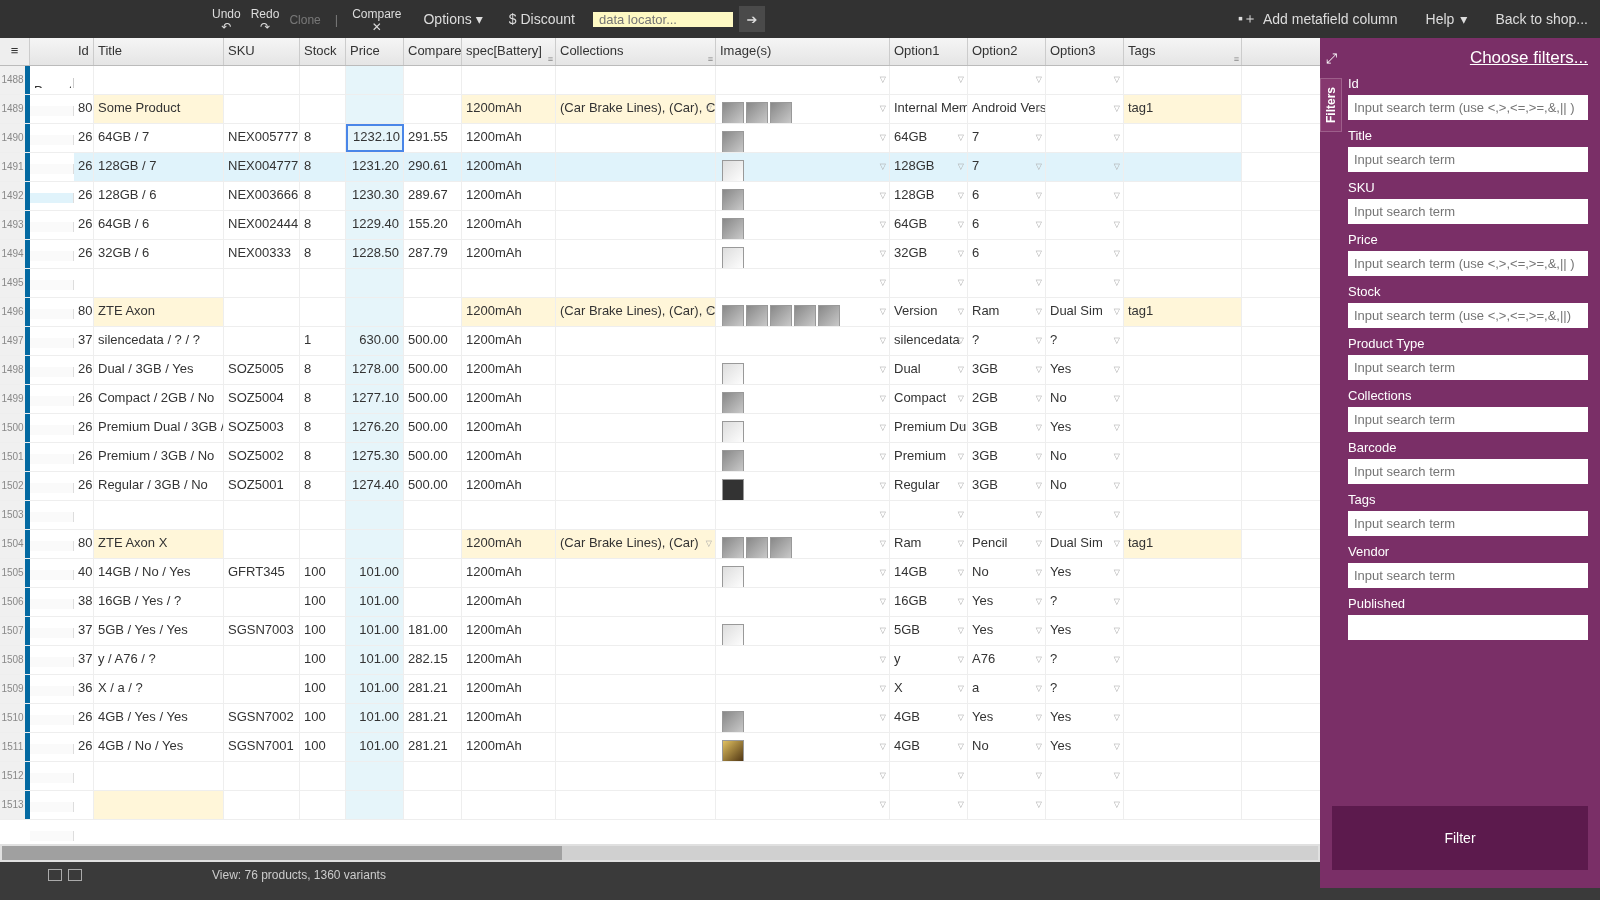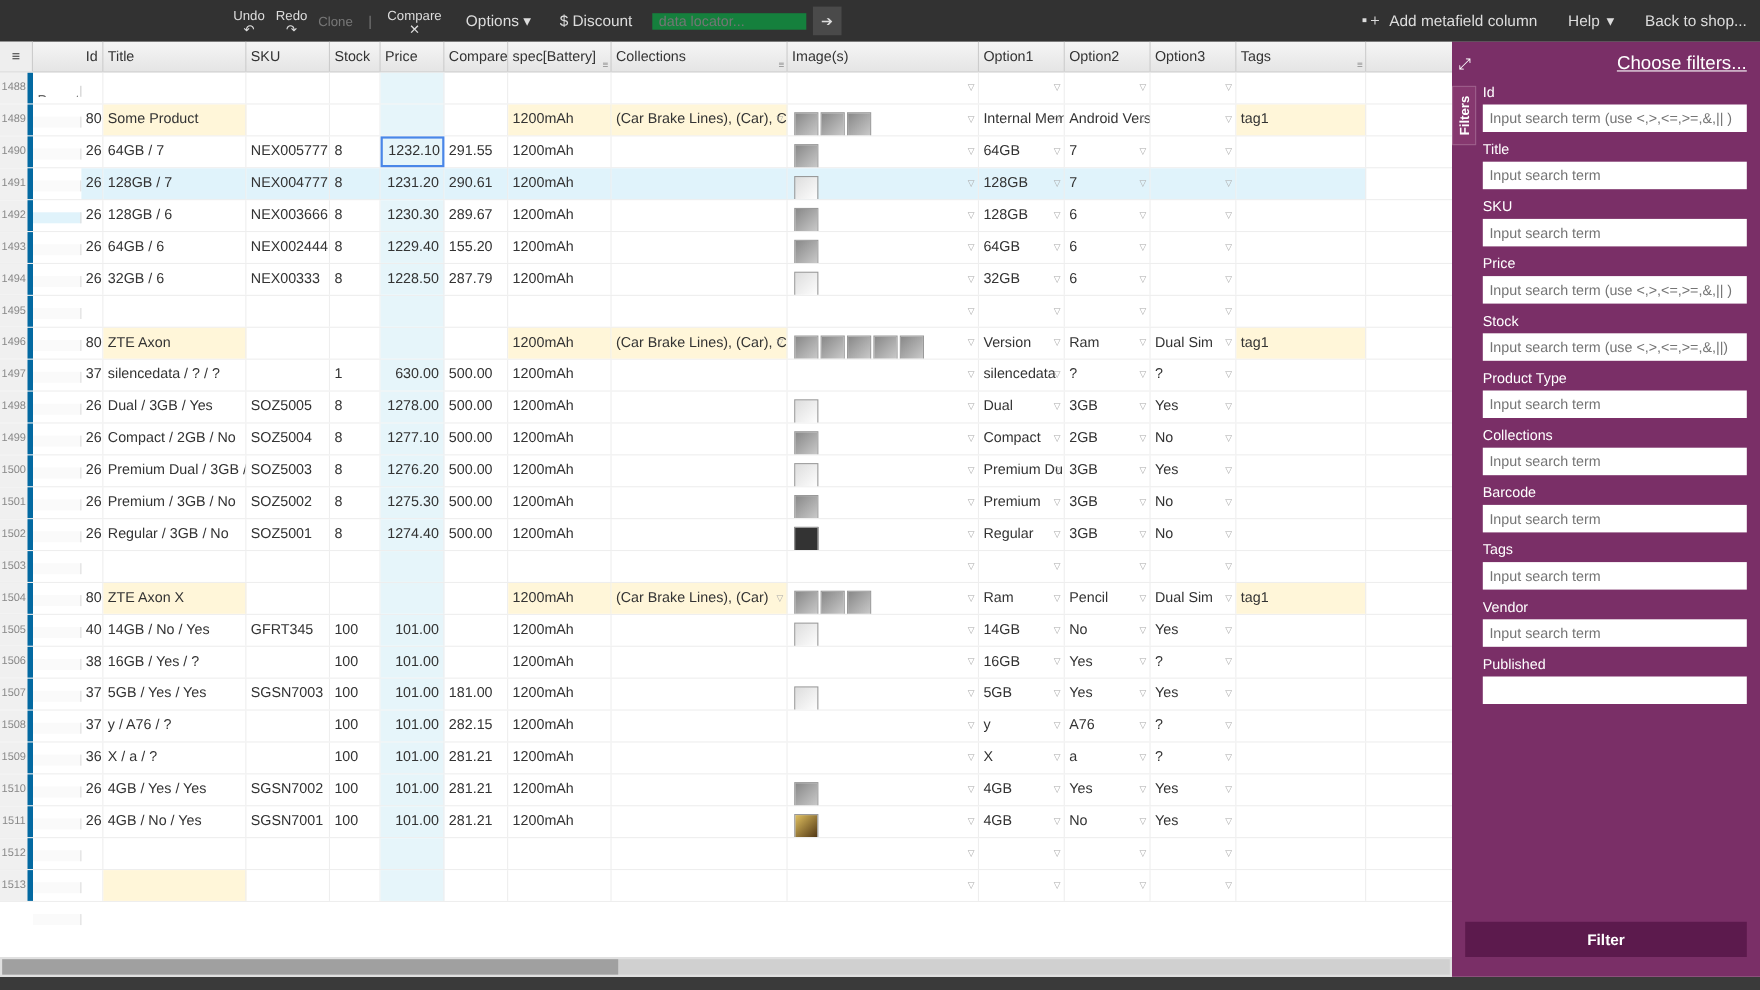--- a/index.html
+++ b/index.html
@@ -8,21 +8,21 @@
 
 .topbar { height:38px; background:#323232; color:#ddd; display:flex; align-items:center; padding:0 12px; }
 .tb-group { display:flex; align-items:center; gap:10px; margin-left:200px; }
 .tb-btn { display:flex; flex-direction:column; align-items:center; font-size:11px; cursor:pointer; }
 .tb-icon { font-size:12px; line-height:1; }
 .tb-label { font-size:12px; margin-top:1px; }
 .tb-sep { color:#777; margin:0 4px; }
 .disabled { opacity:.4; }
 .tb-options { margin-left:22px; font-size:14px; display:flex; align-items:center; gap:4px; cursor:pointer; }
 .tb-discount { margin-left:26px; font-size:14px; cursor:pointer; }
-.locator { margin-left:18px; background:#15803d; border:none; padding:0 6px; width:140px; font-size:13px; }
+.locator { margin-left:18px; background:#fef9c3; border:none; padding:0 6px; width:140px; font-size:13px; }
 .go-btn { width:26px; height:26px; background:#4a4a4a; color:#ddd; display:flex; align-items:center; justify-content:center; margin-left:6px; cursor:pointer; }
 .tb-spacer { flex:1; }
 .tb-right { display:flex; align-items:center; gap:28px; font-size:14px; }
 .tb-right .item { display:flex; align-items:center; gap:6px; cursor:pointer; }
 .plus-ic { font-size:14px; }
 
 
 .main { display:flex; height:850px; background:#fff; }
 
 
@@ -78,21 +78,21 @@
 .status .viewicons span { width:14px; height:12px; border:1px solid #aaa; display:inline-block; cursor:pointer; }
 .status .txt { margin-left:130px; flex:1; }
 
 
 .filters { width:280px; background:#7a2f67; color:#fff; padding:10px 12px 12px 28px; position:relative; overflow-y:auto; }
 .filt-tab { position:absolute; left:0; top:40px; writing-mode:vertical-rl; transform:rotate(180deg); background:#86386f; padding:8px 3px; font-size:12px; font-weight:bold; border:1px solid rgba(255,255,255,.2); }
 .filt-expand-ic { position:absolute; left:6px; top:12px; font-size:14px; }
 .filters .toplink { display:block; text-align:right; font-size:17px; text-decoration:underline; margin-bottom:4px; }
 .filters label { display:block; font-size:13px; margin:8px 0 4px; }
 .filters input { width:100%; padding:5px 6px; border:none; background:#fff; color:#333; font-size:13px; }
-.filter-btn { width:94%; margin:0 auto; display:block; background:#5c1a4d; color:#fff; border:none; padding:8px; font-size:14px; margin-top:200px; cursor:pointer; position:absolute; bottom:18px; left:12px; right:12px; width:auto;font-weight:bold; }
+.filter-btn { width:94%; margin:0 auto; display:block; background:#5c1a4d; color:#fff; border:none; padding:24px; font-size:14px; margin-top:200px; cursor:pointer; position:absolute; bottom:18px; left:12px; right:12px; width:auto; }
 
 </style>
 </head>
 <body>
 
 <div class="topbar">
   <div class="tb-group">
     <div class="tb-btn">
         <span class="tb-label">Undo</span>
         <span class="tb-icon">↶</span>
@@ -804,20 +804,30 @@
             <span class="dd">▽</span>
           </div>
           <div class="cell tags-col"></div>
         </div>
       </div>
     <div class="hscroll">
         <div class="hs-track">
           <div class="hs-thumb"></div>
         </div>
       </div>
+    <div class="status">
+      <div style="display:flex;align-items:center;">
+        <div class="viewicons">
+          <span></span>
+          <span></span>
+        </div>
+        <div class="txt">View: 76 products, 1360 variants</div>
+      </div>
+      <div></div>
+    </div>
   </div>
 
   <div class="filters">
     <span class="filt-expand-ic">⤢</span>
     <div class="filt-tab">Filters</div>
     <a class="toplink">Choose filters...</a>
     <div id="filter-fields"><label>Id</label><input placeholder="Input search term (use &lt;,&gt;,&lt;=,&gt;=,&amp;,|| )" style=""><label>Title</label><input placeholder="Input search term" style=""><label>SKU</label><input placeholder="Input search term" style=""><label>Price</label><input placeholder="Input search term (use &lt;,&gt;,&lt;=,&gt;=,&amp;,|| )" style=""><label>Stock</label><input placeholder="Input search term (use &lt;,&gt;,&lt;=,&gt;=,&amp;,||)" style=""><label>Product Type</label><input placeholder="Input search term" style=""><label>Collections</label><input placeholder="Input search term" style=""><label>Barcode</label><input placeholder="Input search term" style=""><label>Tags</label><input placeholder="Input search term" style=""><label>Vendor</label><input placeholder="Input search term" style=""><label>Published</label><input placeholder="" style=""></div>
     <button class="filter-btn">Filter</button>
   </div>
 </div>

